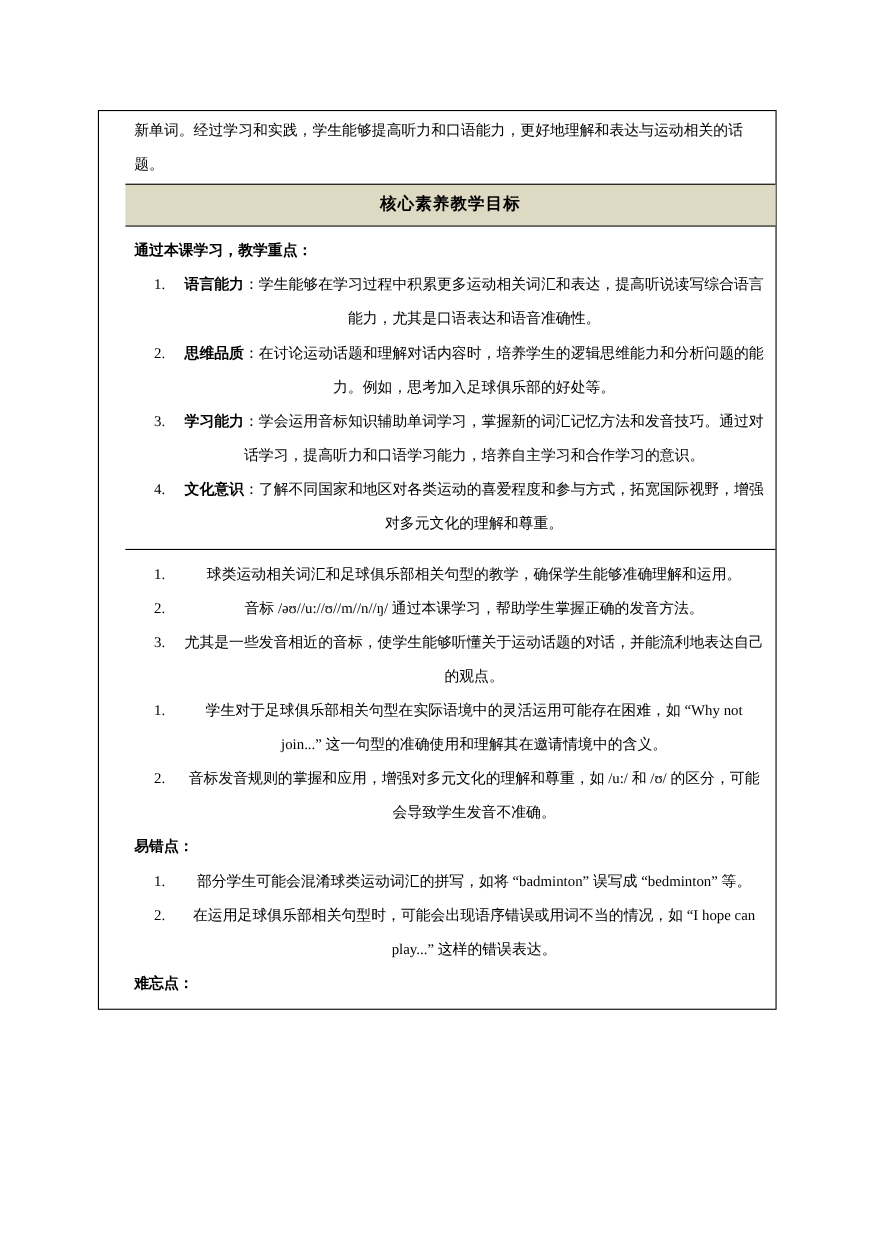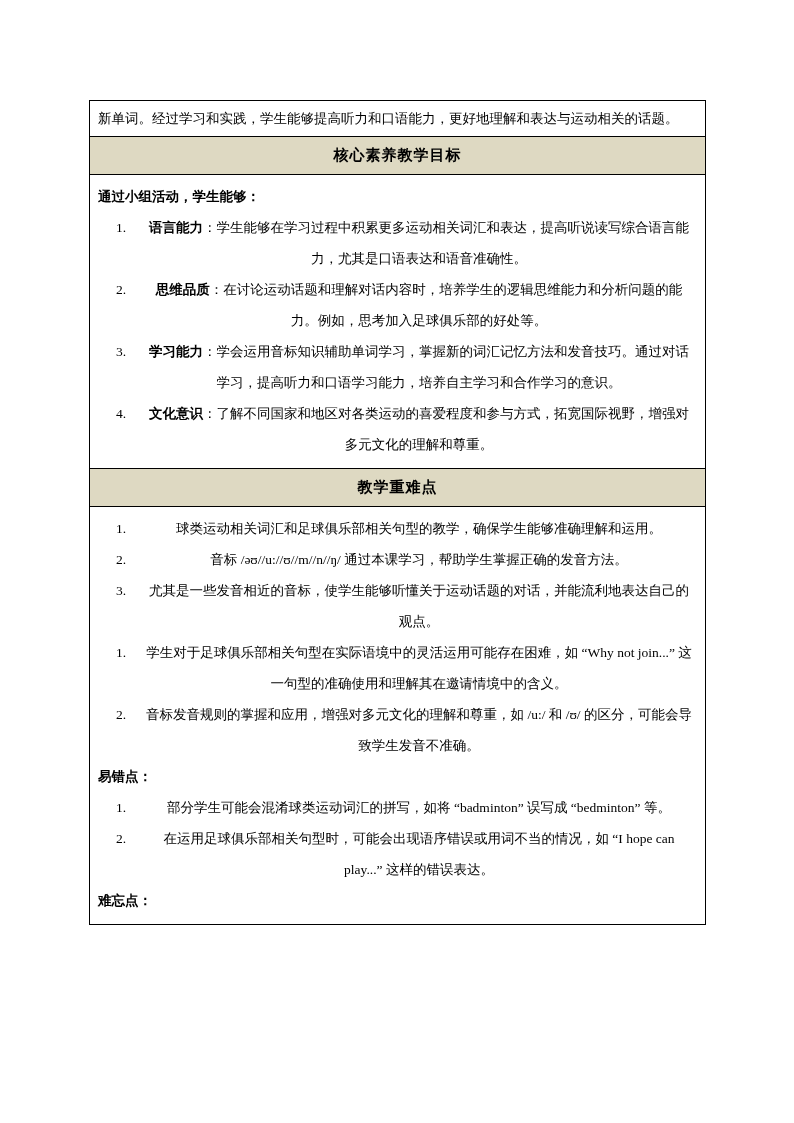--- a/index.html
+++ b/index.html
@@ -20,20 +20,21 @@
     position: absolute;
     left: 89px;
     top: 100px;
     width: 617px;
     border: 1px solid #000000;
   }
   .cell {
     border-top: 1px solid #000000;
     font-size: 13.5px;
     line-height: 31px;
+    margin-left: 24px;
   }
   .cell:first-child { border-top: none; }
   .cell.intro {
     padding: 2px 8px;
   }
   .cell.header {
     background: var(--header-bg, #DED9C2);
     text-align: center;
     font-weight: bold;
     font-size: 15px;
@@ -61,41 +62,40 @@
 <body>
 
 <div class="page">
   <div class="doc-table">
 
     <div class="cell intro">新单词。经过学习和实践，学生能够提高听力和口语能力，更好地理解和表达与运动相关的话题。</div>
 
     <div class="cell header">核心素养教学目标</div>
 
     <div class="cell body">
-      <p class="lead">通过小组活动，学生能够：</p>
+      <p class="lead">通过本课学习，教学重点：</p>
 
       <div class="li">
         <span class="num">1.</span>
         <span class="li-text"><b class="lbl">语言能力</b><span>：学生能够在学习过程中积累更多运动相关词汇和表达，提高听说读写综合语言能力，尤其是口语表达和语音准确性。</span></span>
       </div>
       <div class="li">
         <span class="num">2.</span>
         <span class="li-text"><b class="lbl">思维品质</b><span>：在讨论运动话题和理解对话内容时，培养学生的逻辑思维能力和分析问题的能力。例如，思考加入足球俱乐部的好处等。</span></span>
       </div>
       <div class="li">
         <span class="num">3.</span>
         <span class="li-text"><b class="lbl">学习能力</b><span>：学会运用音标知识辅助单词学习，掌握新的词汇记忆方法和发音技巧。通过对话学习，提高听力和口语学习能力，培养自主学习和合作学习的意识。</span></span>
       </div>
       <div class="li">
         <span class="num">4.</span>
         <span class="li-text"><b class="lbl">文化意识</b><span>：了解不同国家和地区对各类运动的喜爱程度和参与方式，拓宽国际视野，增强对多元文化的理解和尊重。</span></span>
       </div>
     </div>
 
-    <div class="cell header">教学重难点</div>
 
     <div class="cell body">
 
       <div class="li">
         <span class="num">1.</span>
         <span class="li-text">球类运动相关词汇和足球俱乐部相关句型的教学，确保学生能够准确理解和运用。</span>
       </div>
       <div class="li">
         <span class="num">2.</span>
         <span class="li-text">音标 /əʊ//u://ʊ//m//n//ŋ/ 通过本课学习，帮助学生掌握正确的发音方法。</span>

